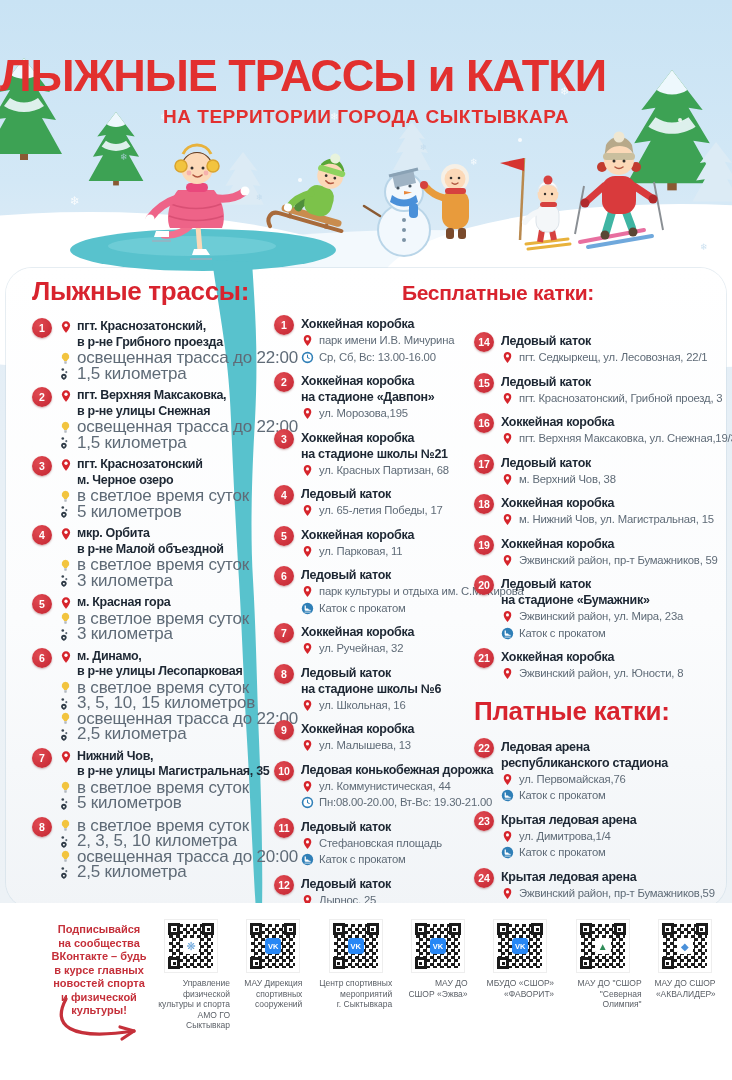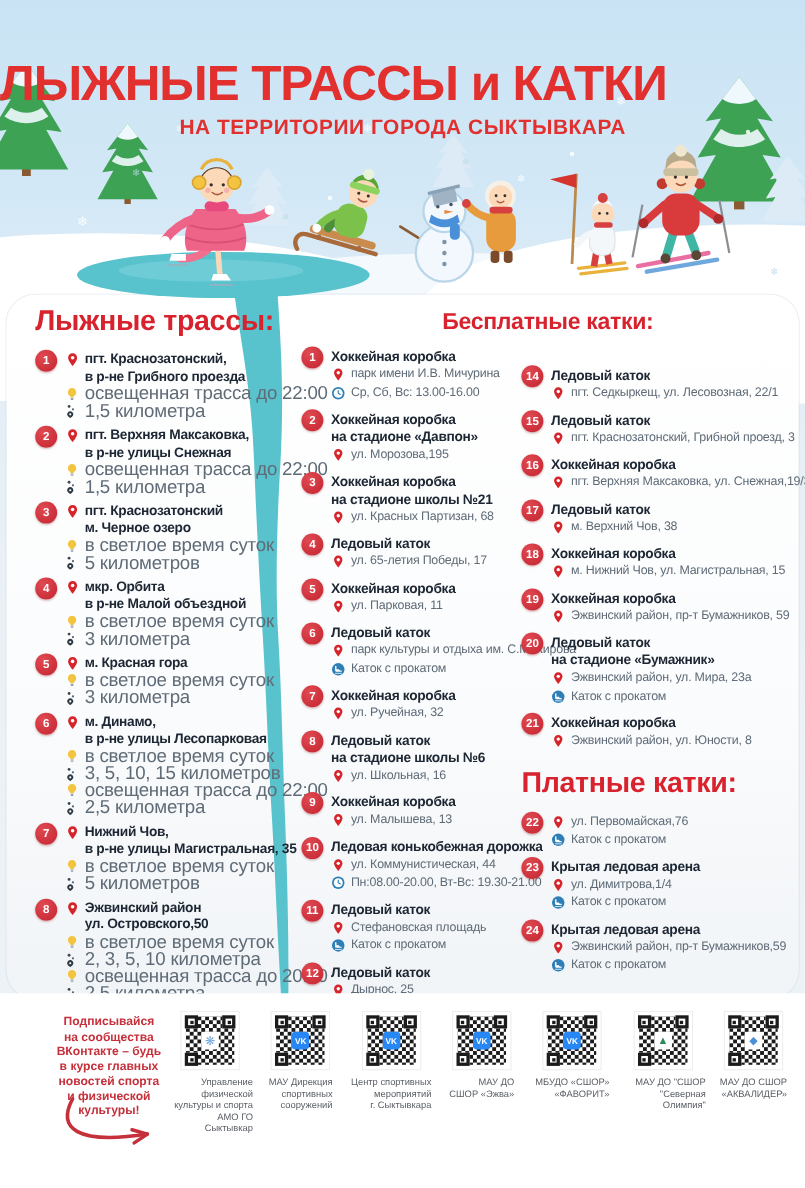--- a/index.html
+++ b/index.html
@@ -528,32 +528,20 @@
                   <circle cx="9" cy="17.8" r="1.8" fill="#fff"></circle>
                 </svg>
               </span>
               <span>5 километров</span>
             </div>
           </div>
         </div>
         <div class="entry">
           <div class="num">8</div>
           <div class="body">
-            <div class="title-row">
-              <span class="ic">
-                <svg viewBox="0 0 24 24">
-                  <path d="M12 2C8 2 5 5 5 9c0 5 7 13 7 13s7-8 7-13c0-4-3-7-7-7z" fill="#d6242b"></path>
-                  <circle cx="12" cy="9" r="2.8" fill="#fff"></circle>
-                </svg>
-              </span>
-              <div class="titles">
-                <div>Эжвинский район</div>
-                <div>ул. Островского,50</div>
-              </div>
-            </div>
             <div class="detail">
               <span class="ic">
                 <svg viewBox="0 0 24 24">
                   <path d="M12 1.5a7 7 0 0 0-4 12.7c.8.7 1.3 1.6 1.5 2.6h5c.2-1 .7-1.9 1.5-2.6A7 7 0 0 0 12 1.5z" fill="#f2c43f"></path>
                   <rect x="9.3" y="17.6" width="5.4" height="1.7" rx=".85" fill="#8a939e"></rect>
                   <rect x="9.9" y="19.9" width="4.2" height="1.5" rx=".75" fill="#8a939e"></rect>
                 </svg>
               </span>
               <span>в светлое время суток</span>
             </div>
@@ -1011,20 +999,24 @@
               <span>Эжвинский район, ул. Юности, 8</span>
             </div>
           </div>
         </div>
       </div>
     <h2 class="sec paid">Платные катки:</h2>
     <div>
         <div class="entry">
           <div class="num">22</div>
           <div class="body">
+            <div class="titles">
+              <div>Ледовая арена</div>
+              <div>республиканского стадиона</div>
+            </div>
             <div class="detail">
               <span class="ic">
                 <svg viewBox="0 0 24 24">
                   <path d="M12 2C8 2 5 5 5 9c0 5 7 13 7 13s7-8 7-13c0-4-3-7-7-7z" fill="#d6242b"></path>
                   <circle cx="12" cy="9" r="2.8" fill="#fff"></circle>
                 </svg>
               </span>
               <span>ул. Первомайская,76</span>
             </div>
             <div class="detail">

